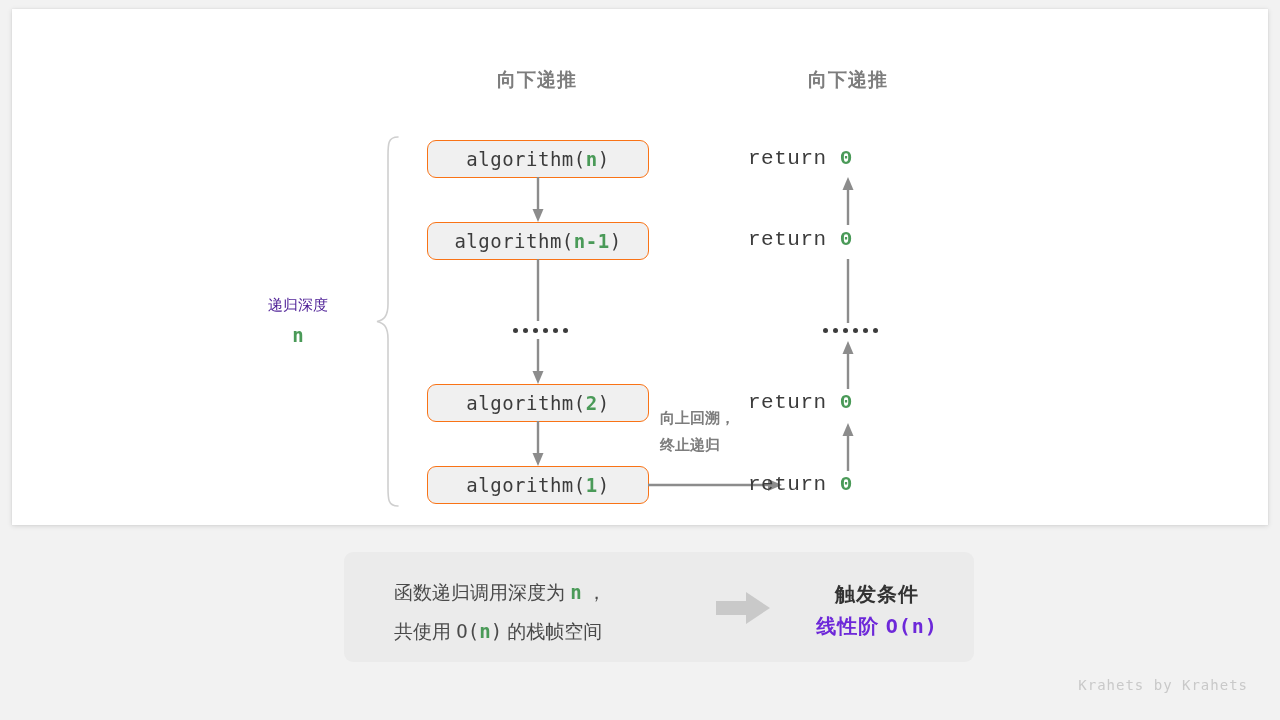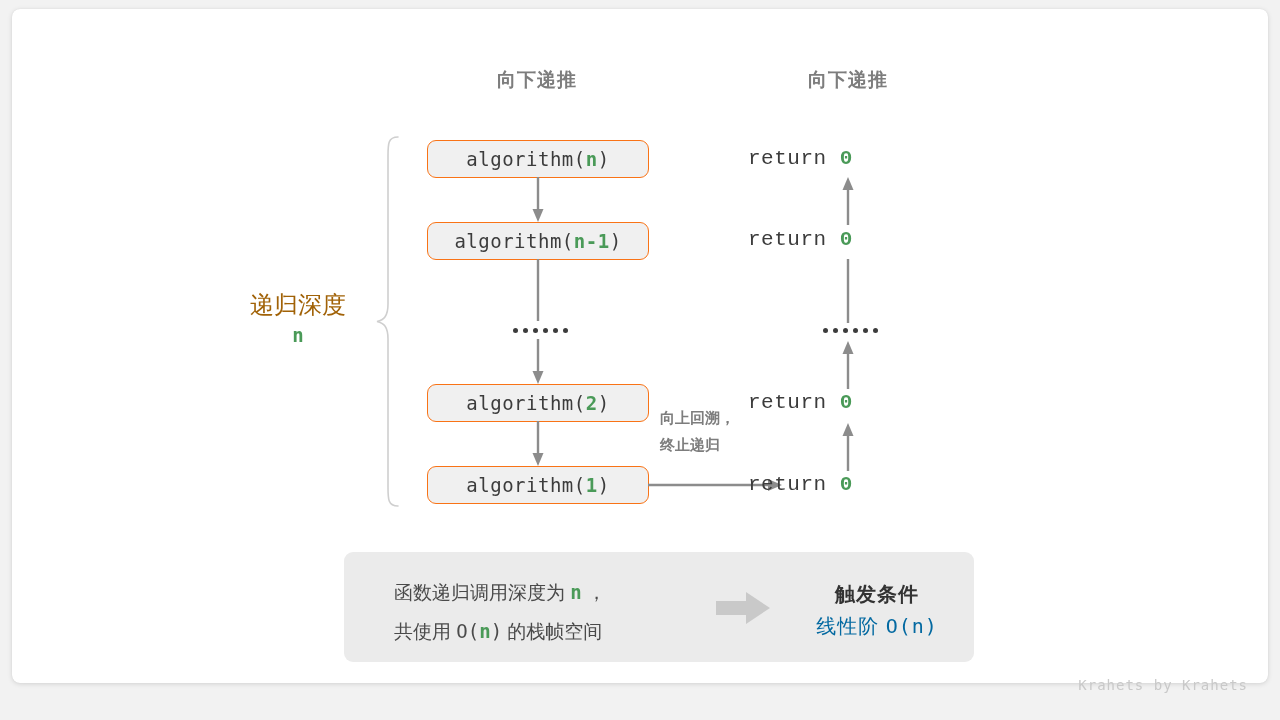--- a/index.html
+++ b/index.html
@@ -11,23 +11,23 @@
     height: 720px;
     background: #f2f2f2;
     font-family: "Liberation Sans", sans-serif;
     overflow: hidden;
   }
   #canvas {
     position: absolute;
     left: 12px;
     top: 9px;
     width: 1256px;
-    height: 674px;
+    height: 516px;
     background: #ffffff;
-    border-radius: 8px;
+    border-radius: 0;
     box-shadow: 0 1px 5px rgba(0,0,0,0.13), 0 0 1px rgba(0,0,0,0.10);
   }
   .abs { position: absolute; }
 
   
   .col-head {
     font-size: 19px;
     font-weight: bold;
     color: #7d7d7d;
     letter-spacing: 1px;
@@ -83,22 +83,22 @@
     background: #3c3c3c;
     display: block;
   }
 
   
   .depth-label {
     text-align: center;
     white-space: nowrap;
   }
   .depth-label .zh {
-    font-size: 24px;
-    color: #a16207;
+    font-size: 15px;
+    color: #4c1d95;
     display: block;
     line-height: 30px;
   }
   .depth-label .nvar {
     font-size: 19px;
     font-weight: bold;
     color: #4a9a58;
     font-family: "DejaVu Sans Mono", monospace;
     display: block;
     line-height: 30px;
@@ -135,22 +135,22 @@
   .sum-right-title {
     font-size: 20px;
     font-weight: bold;
     color: #333333;
     letter-spacing: 1px;
     white-space: nowrap;
     text-align: center;
   }
   .sum-right-value {
     font-size: 20px;
-    font-weight: normal;
-    color: #0369a1;
+    font-weight: bold;
+    color: #6d28d9;
     letter-spacing: 1px;
     white-space: nowrap;
     text-align: center;
   }
   .sum-right-value .mono {
     font-family: "DejaVu Sans Mono", monospace;
   }
 
   
   #footer-credit {

